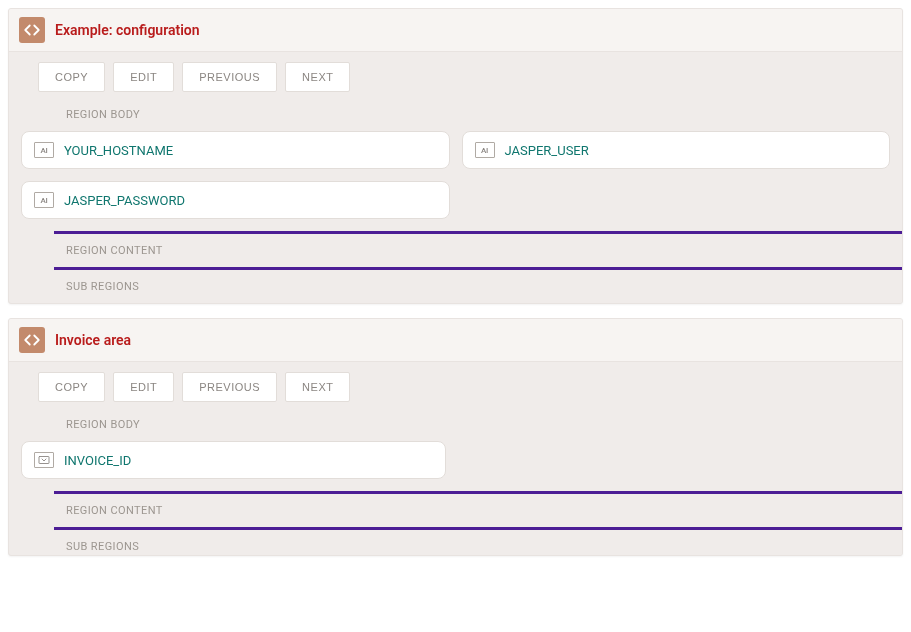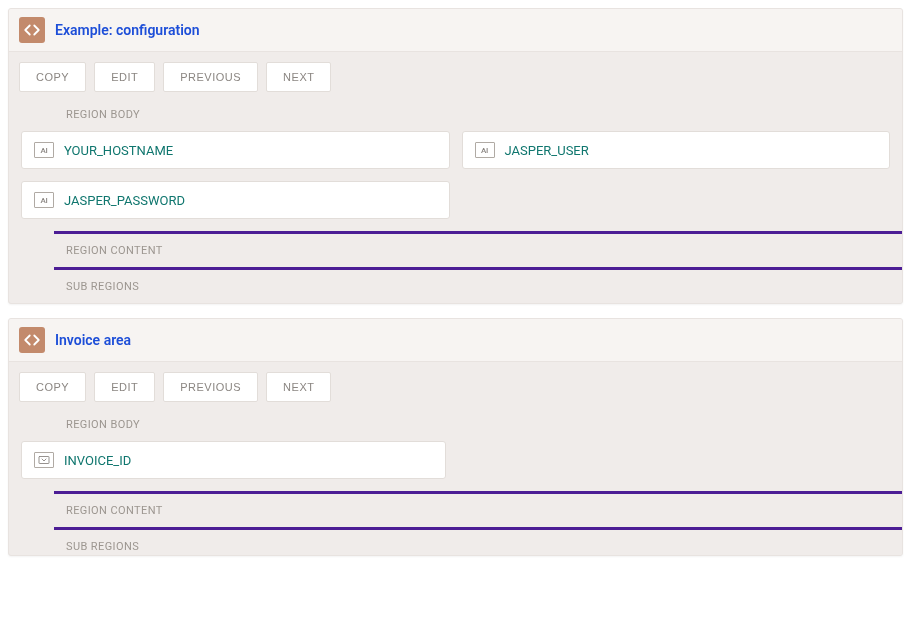--- a/index.html
+++ b/index.html
@@ -34,27 +34,28 @@
       border-radius: 3px;
       display: flex;
       align-items: center;
       justify-content: center;
       color: #fff;
       flex-shrink: 0;
     }
     .code-icon svg { width: 18px; height: 18px; }
     .card-title {
       font-weight: 600;
-      color: #1d4ed8;
+      color: #b91c1c;
       font-size: 14px;
     }
     .toolbar {
       padding: 10px 10px 6px 10px;
       display: flex;
       gap: 8px;
+      margin-left: 19px;
     }
     .btn {
       background: #fff;
       border: 1px solid #e2ddd9;
       color: #8b8682;
       padding: 8px 16px;
       font-size: 11px;
       letter-spacing: 0.5px;
       cursor: pointer;
       border-radius: 2px;
@@ -71,21 +72,21 @@
     }
     .fields-grid {
       display: grid;
       grid-template-columns: 1fr 1fr;
       gap: 12px;
       padding: 0 12px 12px 12px;
     }
     .field-box {
       background: #fff;
       border: 1px solid #e2ddd9;
-      border-radius: 3px;
+      border-radius: 8px;
       padding: 10px 12px;
       display: flex;
       align-items: center;
       gap: 10px;
       cursor: pointer;
     }
     .type-badge {
       width: 20px;
       height: 16px;
       border: 1px solid #b0aaa4;

